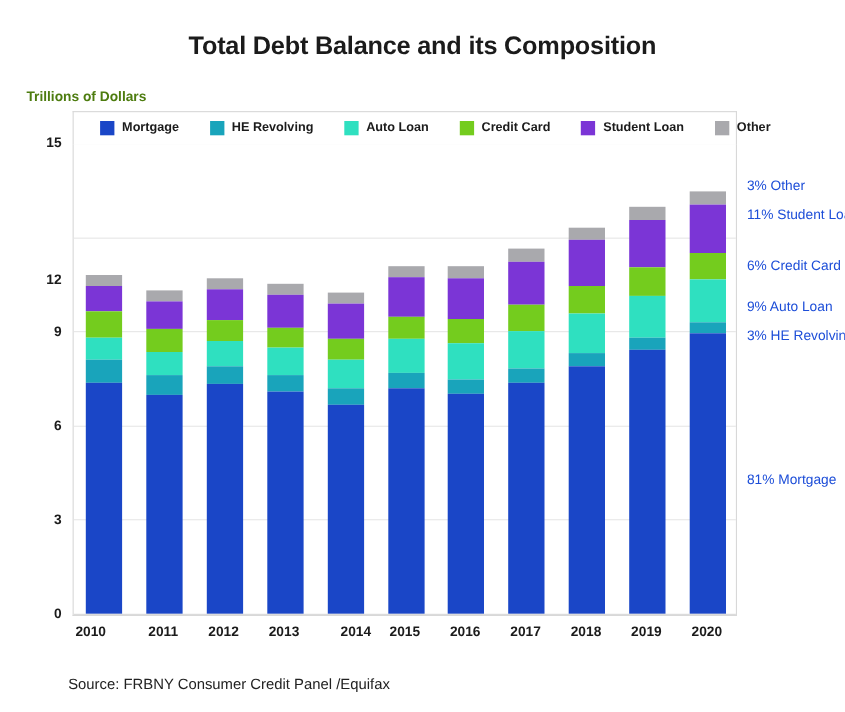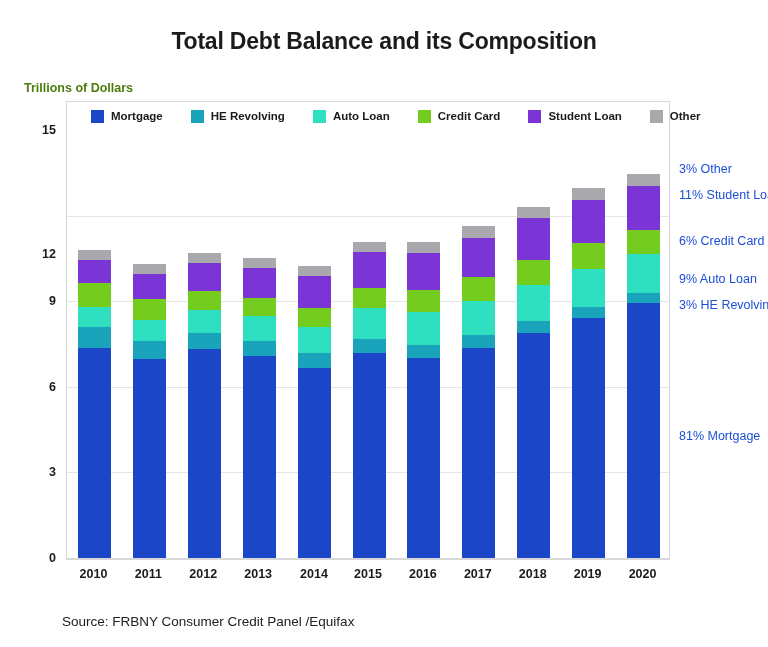--- a/index.html
+++ b/index.html
@@ -268,25 +268,25 @@
 
 <div id="y-ticks-layer">
     <div class="y-tick-pos" style="top: 551px;">0</div>
     <div class="y-tick-pos" style="top: 465.4px;">3</div>
     <div class="y-tick-pos" style="top: 379.8px;">6</div>
     <div class="y-tick-pos" style="top: 294.2px;">9</div>
     <div class="y-tick-pos" style="top: 208.6px; margin-top: 38px;">12</div>
     <div class="y-tick-pos" style="top: 123px;">15</div>
   </div>
 <div id="x-ticks-layer">
-    <div class="x-tick" style="left: 66px; width: 54.9091px;">2010</div>
+    <div class="x-tick" style="left: 55px; width: 54.9091px;">2010</div>
     <div class="x-tick" style="left: 120.909px; width: 54.9091px; text-align: center;">2011</div>
     <div class="x-tick" style="left: 175.818px; width: 54.9091px;">2012</div>
     <div class="x-tick" style="left: 230.727px; width: 54.9091px;">2013</div>
-    <div class="x-tick" style="left: 273px; width: 54.9091px; text-align: right;">2014</div>
+    <div class="x-tick" style="left: 296px; width: 54.9091px;">2014</div>
     <div class="x-tick" style="left: 340.545px; width: 54.9091px;">2015</div>
     <div class="x-tick" style="left: 395.455px; width: 54.9091px;">2016</div>
     <div class="x-tick" style="left: 450.364px; width: 54.9091px;">2017</div>
     <div class="x-tick" style="left: 505.273px; width: 54.9091px;">2018</div>
     <div class="x-tick" style="left: 560.182px; width: 54.9091px;">2019</div>
     <div class="x-tick" style="left: 615.091px; width: 54.9091px;">2020</div>
   </div>
 <div id="annotations-layer">
     <div class="annotation" style="top: 162px;">3% Other</div>
     <div class="annotation" style="top: 188px;">11% Student Loan</div>

